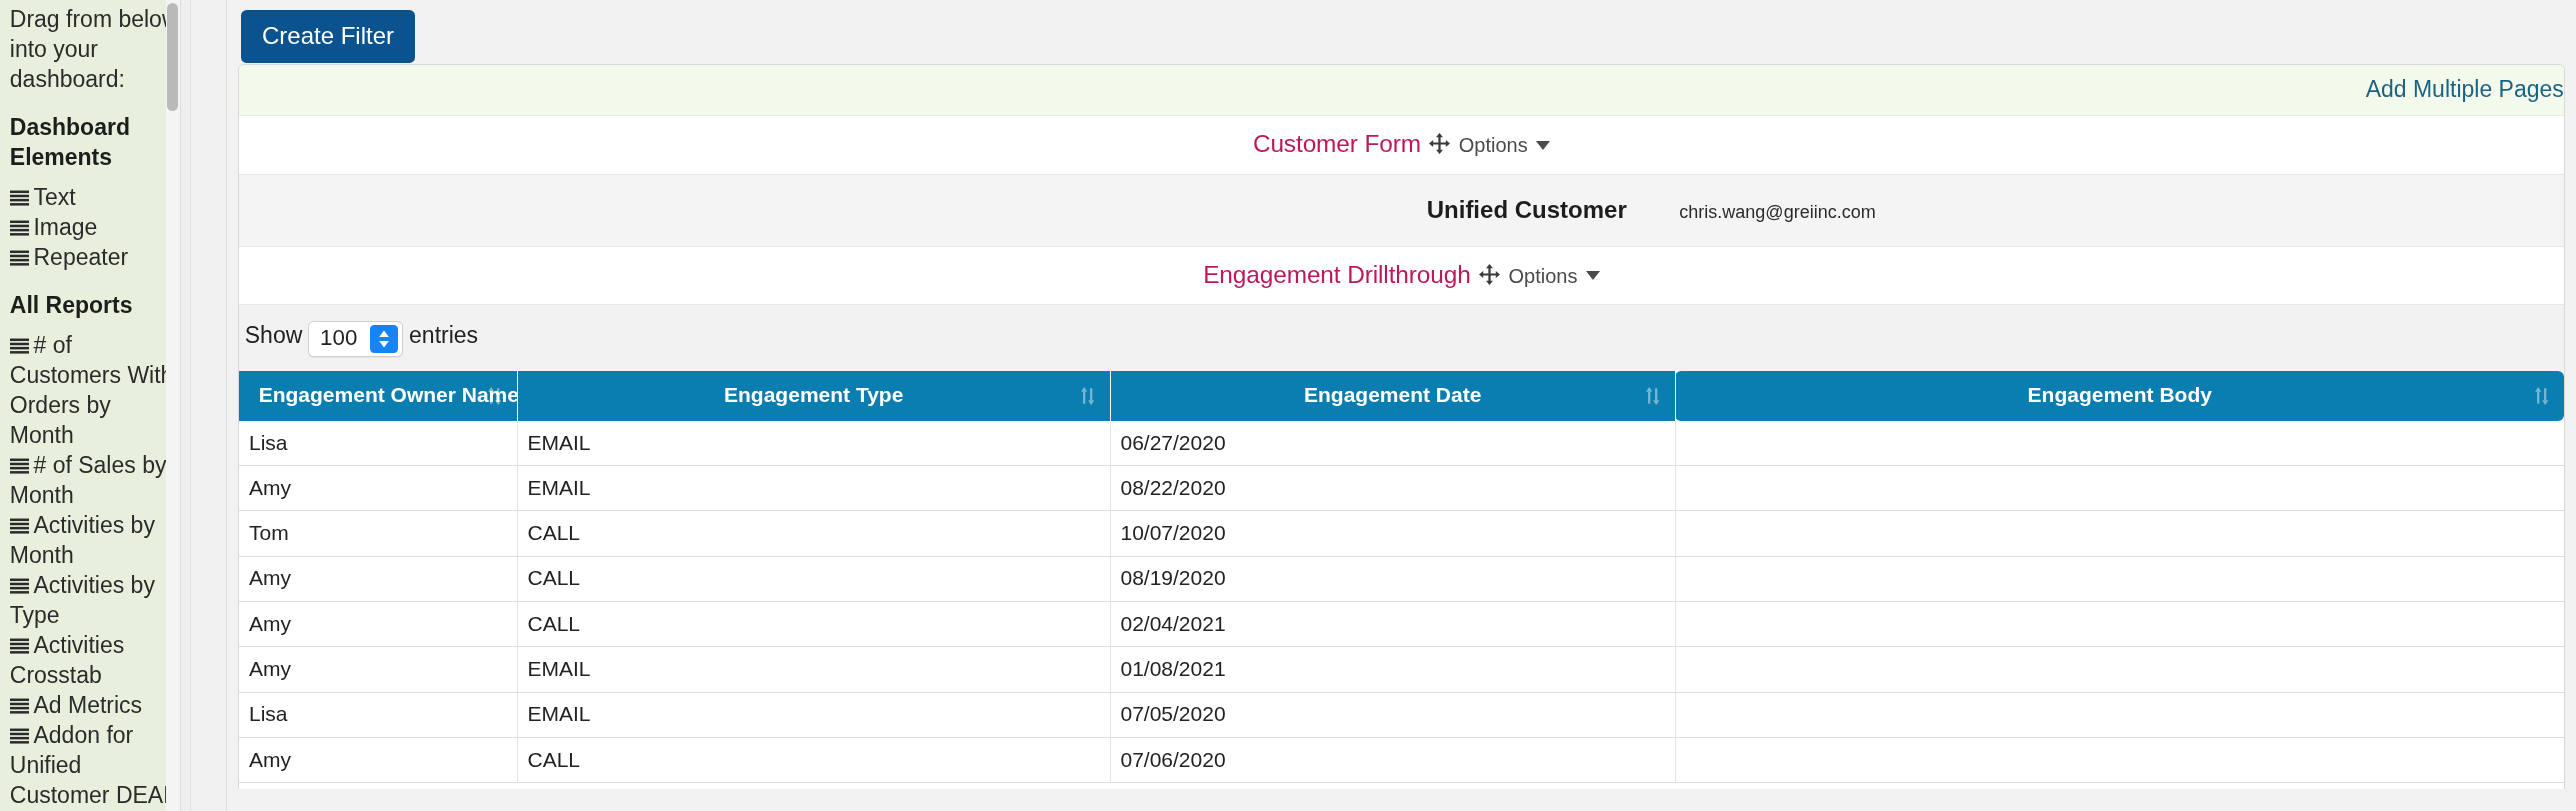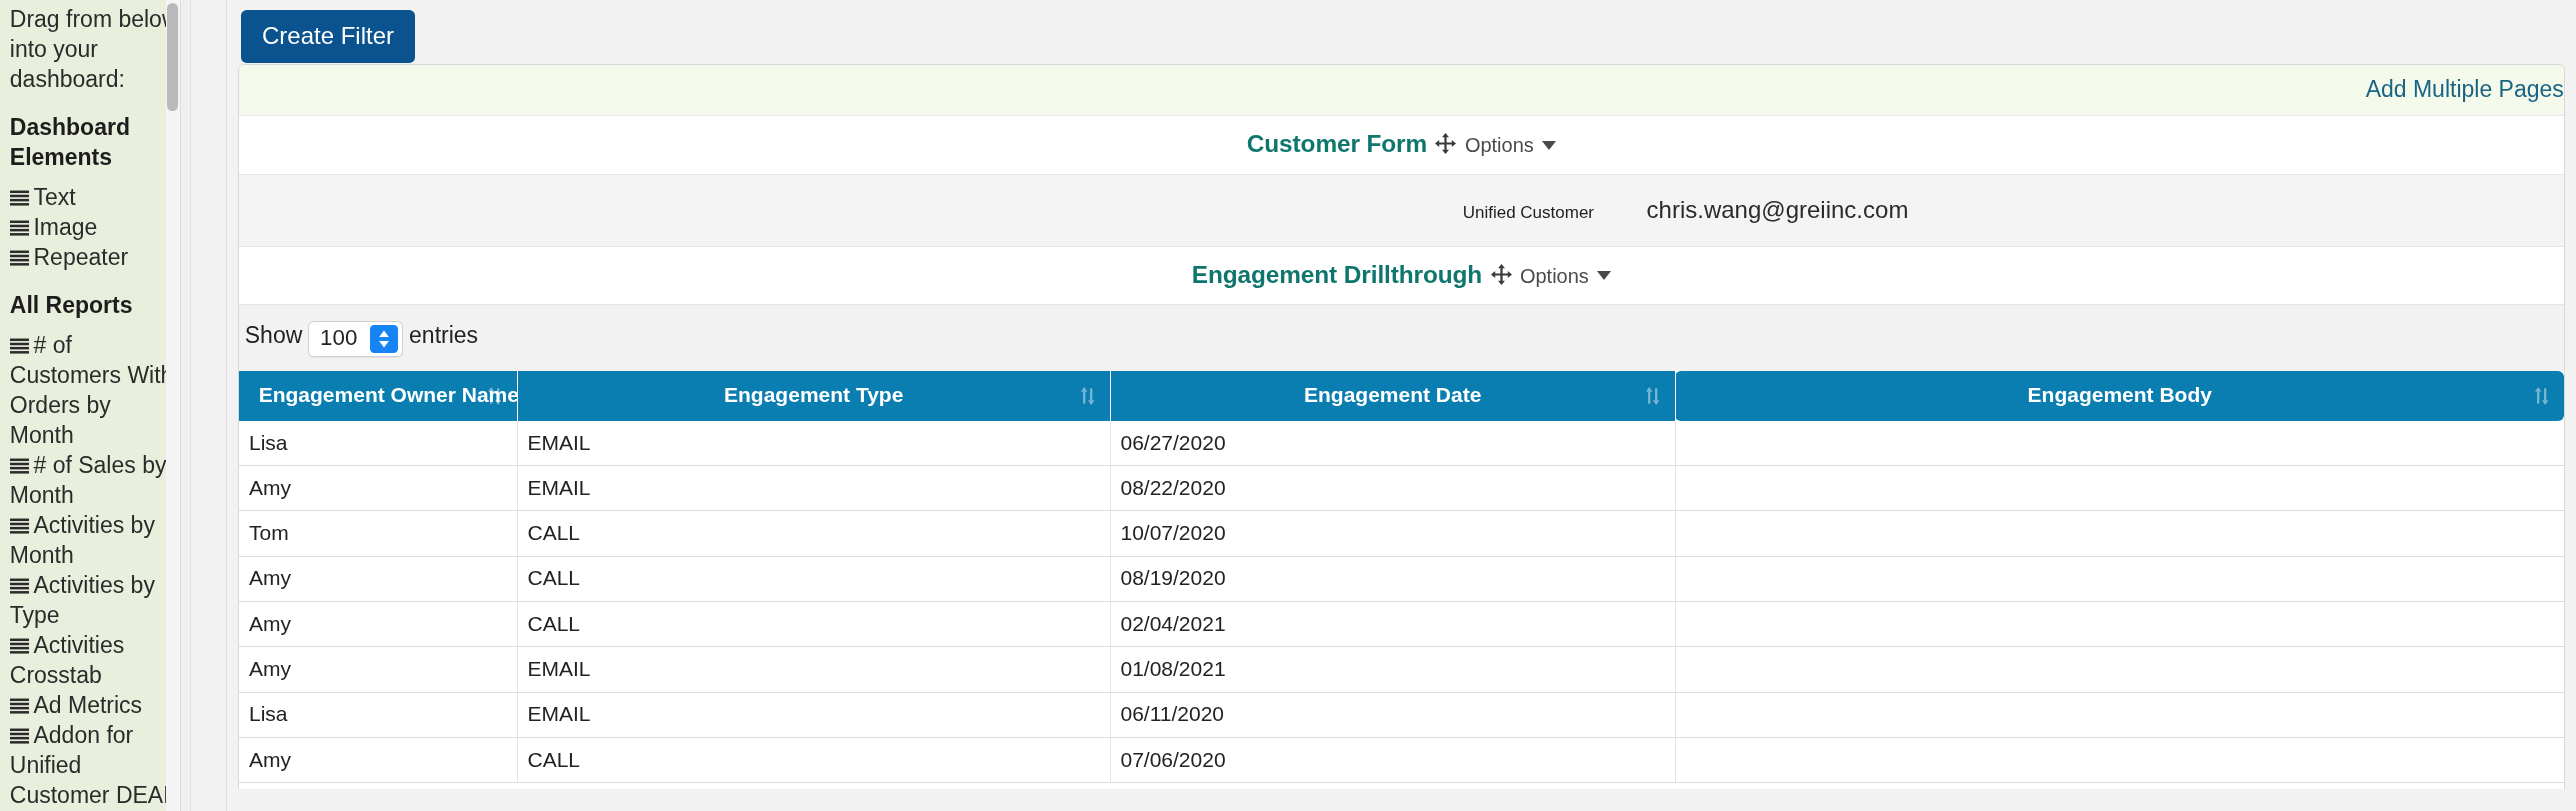--- a/index.html
+++ b/index.html
@@ -154,22 +154,22 @@
 
   .widget-header {
     background: #ffffff;
     text-align: center;
     padding: 14px 0 15.4px 0;
     border-bottom: 0.7px solid #e6e6e6;
     white-space: nowrap;
   }
   .widget-title {
     font-size: 24.4px;
-    font-weight: bold;
-    color: #0f766e;
+    font-weight: normal;
+    color: #be185d;
     letter-spacing: -0.1px;
     margin-top: 28px;
   }
   .move-icon {
     display: inline-block;
     width: 21px; height: 21px;
     vertical-align: -2.1px;
     margin: 0 2.8px 0 8.4px;
     cursor: move;
   }
@@ -193,30 +193,30 @@
 
   .form-row {
     background: #f4f4f4;
     padding: 21px 0 22.3px 0;
     border-bottom: 0.7px solid #e6e6e6;
     text-align: center;
     white-space: nowrap;
   }
   .form-label {
     display: inline-block;
-    font-size: 17px;
-    font-weight: normal;
+    font-size: 24px;
+    font-weight: bold;
     color: #1d1d1d;
     text-align: right;
     width: 705px;
     padding-right: 5.6px;
   }
   .form-value {
     display: inline-block;
-    font-size: 24px;
+    font-size: 18px;
     color: #2b2b2b;
     margin-left: 47px;
   }
 
   
   .dt-wrap {
     background: #f2f2f2;
     padding: 0;
   }
   .dt-length {
@@ -580,21 +580,21 @@
               </tr>
               <tr>
                 <td class="col-a">Amy</td>
                 <td class="col-b">EMAIL</td>
                 <td class="col-c">01/08/2021</td>
                 <td class="col-d"></td>
               </tr>
               <tr>
                 <td class="col-a">Lisa</td>
                 <td class="col-b">EMAIL</td>
-                <td class="col-c">06/11/2020</td>
+                <td class="col-c">07/05/2020</td>
                 <td class="col-d"></td>
               </tr>
               <tr>
                 <td class="col-a">Amy</td>
                 <td class="col-b">CALL</td>
                 <td class="col-c">07/06/2020</td>
                 <td class="col-d"></td>
               </tr>
             </tbody>
         </table>

